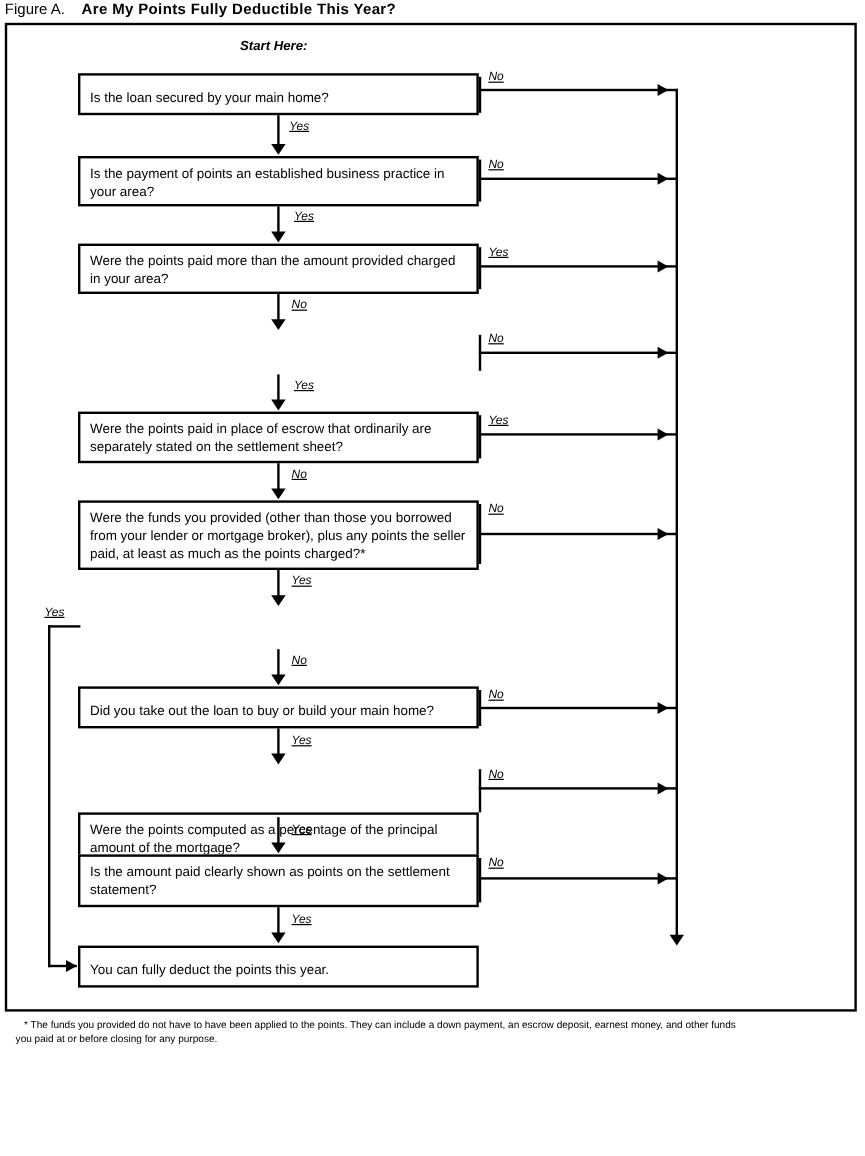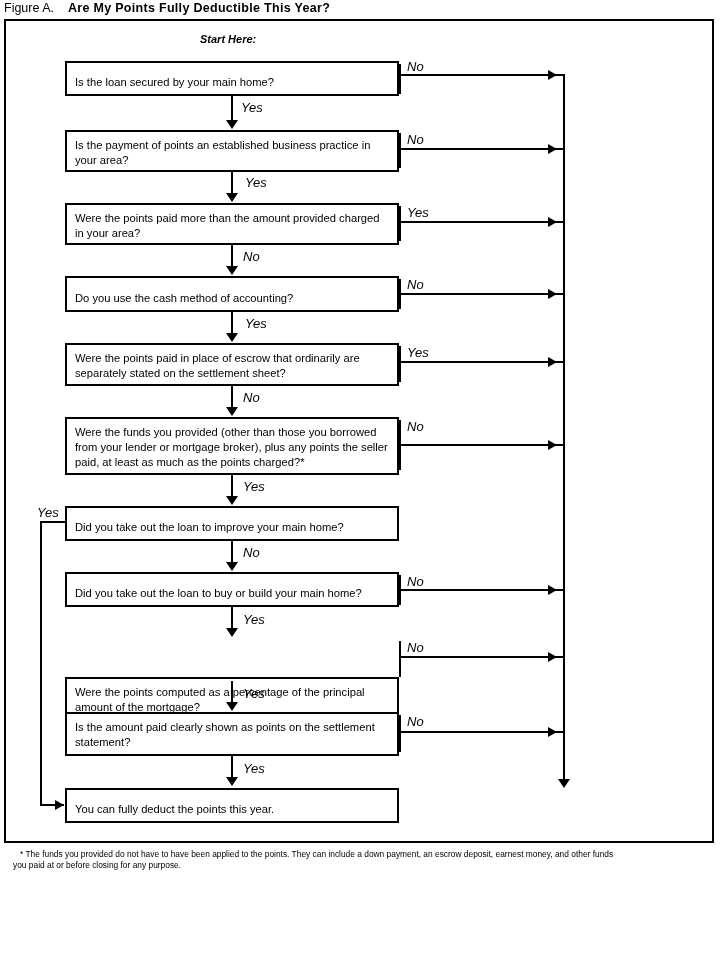--- a/index.html
+++ b/index.html
@@ -46,21 +46,21 @@
     border-top:9px solid #000;
   }
   .ar-right{
     position:absolute;width:0;height:0;
     border-top:5px solid transparent;border-bottom:5px solid transparent;
     border-left:9px solid #000;
   }
 
   
   .blabel{
-    position:absolute;font-size:13px;font-style:italic;white-space:nowrap;
+    position:absolute;font-size:10px;font-style:italic;white-space:nowrap;text-decoration:underline;
   }
 
   
   .footnote{
     position:absolute;left:4px;top:849px;width:714px;
     font-size:8.4px;line-height:11px;
   }
   .footnote .ind{display:block;padding-left:9px;text-indent:-9px;margin-left:16px;}
   .footnote .ln2{display:block;padding-left:9px;}
   .it{font-style:italic;}
@@ -85,35 +85,29 @@
   </div>
 
   <div class="nbox" style="left:65px;top:130px;width:334px;height:42px;">
     <span>Is the payment of points an established business practice in your area?</span>
   </div>
 
   <div class="nbox" style="left:65px;top:203px;width:334px;height:42px;">
     <span>Were the points paid more than the amount provided charged in your area?</span>
   </div>
 
-  <div class="nbox center" style="left:65px;top:276px;width:334px;height:36px;">
-    <span>Do you use the cash method of accounting?</span>
-  </div>
 
   <div class="nbox" style="left:65px;top:343px;width:334px;height:43px;">
     <span>Were the points paid in place of escrow that ordinarily are separately stated on the settlement sheet?</span>
   </div>
 
   <div class="nbox" style="left:65px;top:417px;width:334px;height:58px;">
     <span>Were the funds you provided (other than those you borrowed from your lender or mortgage broker), plus any points the seller paid, at least as much as the points charged?*</span>
   </div>
 
-  <div class="nbox center" style="left:65px;top:506px;width:334px;height:35px;">
-    <span>Did you take out the loan to improve your main home?</span>
-  </div>
 
   <div class="nbox center" style="left:65px;top:572px;width:334px;height:35px;">
     <span>Did you take out the loan to buy or build your main home?</span>
   </div>
 
   <div class="nbox" style="left:65px;top:638px;width:334px;height:43px;margin-top:39px;">
     <span>Were the points computed as a percentage of the principal amount of the mortgage?</span>
   </div>
 
   <div class="nbox" style="left:65px;top:712px;width:334px;height:44px;">

